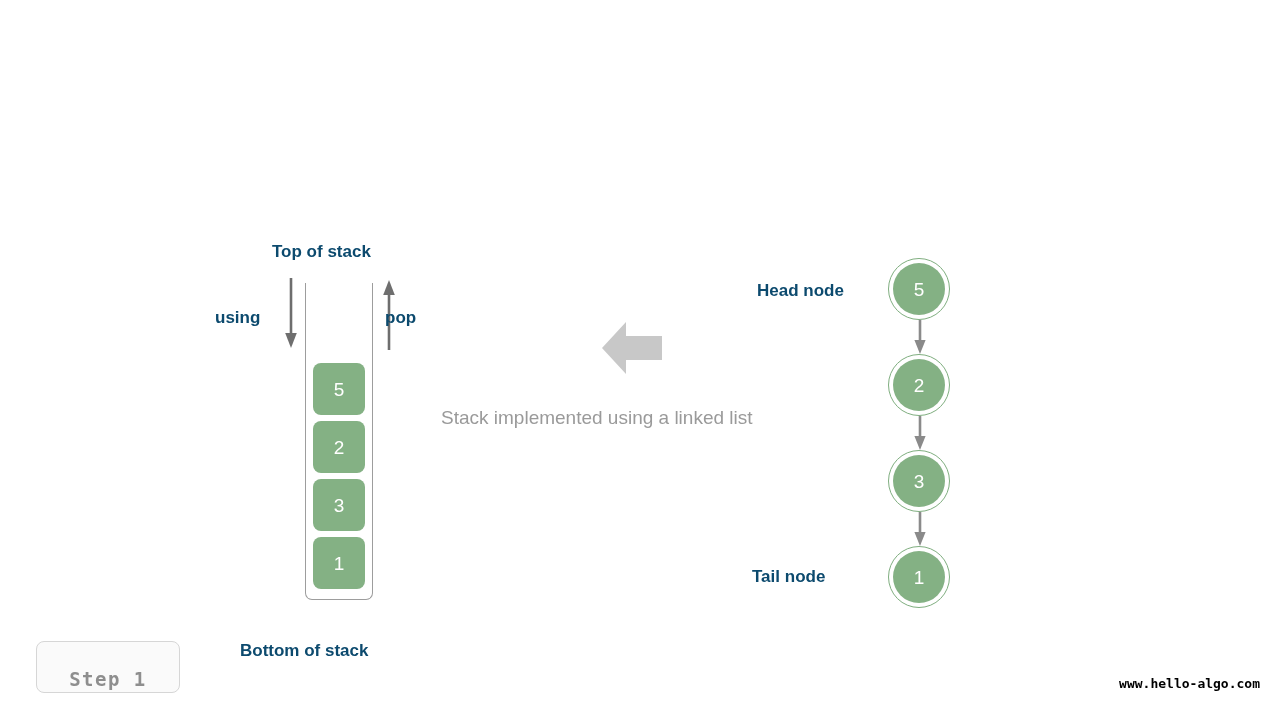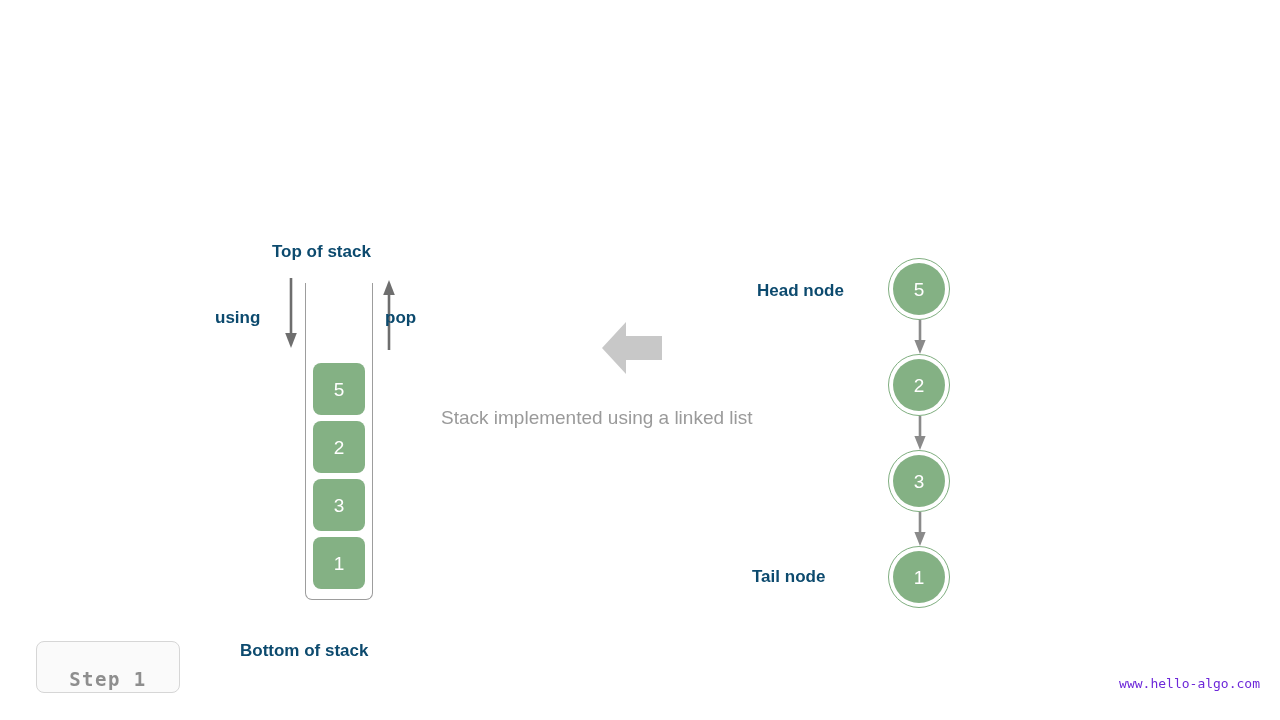--- a/index.html
+++ b/index.html
@@ -172,23 +172,24 @@
     margin-top: 24px;
   }
 
   
   .watermark {
     position: absolute;
     right: 20px;
     top: 677px;
     font-family: "DejaVu Sans Mono", monospace;
     font-size: 13px;
-    color: #6d28d9;
+    color: #000000;
     white-space: nowrap;
     line-height: 1;
+    font-weight: bold;
   }
 </style>
 </head>
 <body>
 
 <div class="stage">
 
   <div class="label-bold" style="left:272px; top:243px;">Top of stack</div>
 
   <div class="stack-walls"></div>

